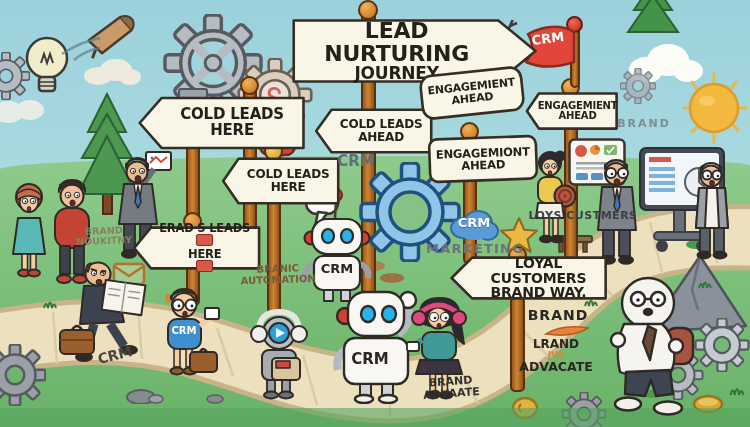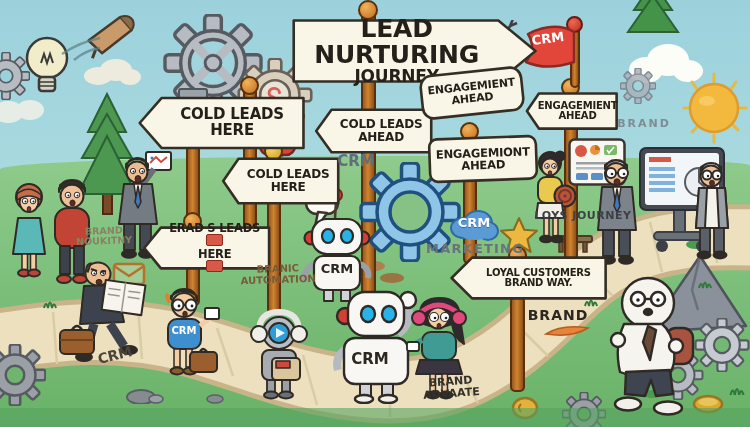--- a/index.html
+++ b/index.html
@@ -579,21 +579,21 @@
       <ellipse cx="22" cy="130" rx="13" ry="6.5" fill="#f2f0ea"></ellipse>
       <ellipse cx="62" cy="134" rx="14" ry="6.5" fill="#f2f0ea"></ellipse>
     </g>
   </svg>
 
   <div class="sign pr" style="left:290px;top:18px;width:248px;height:66px">
     <svg viewBox="0 0 100 40" preserveAspectRatio="none">
         <polygon class="shape" points="1.5,1.5 84,1.5 99,20 84,38.5 1.5,38.5"></polygon>
       </svg>
     <div class="txt">
-      <span style="font-size:25px">LEAD NURTURING</span>
+      <span style="font-size:22px">LEAD NURTURING</span>
       <span style="font-size:17px">JOURNEY</span>
     </div>
   </div>
 
   <div class="sign pl" style="left:138px;top:96px;width:168px;height:54px">
     <svg viewBox="0 0 100 40" preserveAspectRatio="none">
         <polygon class="shape" points="1,20 14,1.5 98.5,1.5 98.5,38.5 14,38.5"></polygon>
       </svg>
     <div class="txt" style="font-size:15px">
       <span>COLD LEADS</span>
@@ -644,64 +644,69 @@
   <div class="sign pl" style="left:526px;top:92px;width:92px;height:38px">
     <svg viewBox="0 0 100 40" preserveAspectRatio="none">
         <polygon class="shape" points="1,20 14,1.5 98.5,1.5 98.5,38.5 14,38.5"></polygon>
       </svg>
     <div class="txt" style="font-size:10px">
       <span>ENGAGEMIENT</span>
       <span>AHEAD</span>
     </div>
   </div>
 
-  <div class="sign pl" style="left:143px;top:226px;width:128px;height:44px">
+  <div class="sign pl" style="left:133px;top:226px;width:128px;height:44px">
     <svg viewBox="0 0 100 40" preserveAspectRatio="none">
         <polygon class="shape" points="1,20 14,1.5 98.5,1.5 98.5,38.5 14,38.5"></polygon>
       </svg>
     <div class="txt" style="font-size:11.5px">
       <span>ERAD S LEADS</span>
       <span class="row">
         <i class="chip"></i>
         <span>HERE</span>
         <i class="chip"></i>
       </span>
     </div>
   </div>
 
   <div class="sign pl" style="left:450px;top:256px;width:158px;height:44px">
     <svg viewBox="0 0 100 40" preserveAspectRatio="none">
         <polygon class="shape" points="1,20 14,1.5 98.5,1.5 98.5,38.5 14,38.5"></polygon>
       </svg>
-    <div class="txt" style="font-size:10px">
+    <div class="txt" style="font-size:14px">
       <span>LOYAL CUSTOMERS</span>
       <span>BRAND WAY.</span>
     </div>
   </div>
 
   <svg class="abs" style="left:500px;top:216px;width:38px;height:38px" viewBox="0 0 36 36">
     <polygon points="18,2 23,13 35,14 26,22 29,34 18,27 7,34 10,22 1,14 13,13" fill="#ecb83f" stroke="#8a6a1e" stroke-width="2" stroke-linejoin="round"></polygon>
   </svg>
 
   <div class="ov" style="left:64px;top:226px;width:80px;font-size:9.5px;color:#8a8062;transform:rotate(-2deg)">
     <div>BRAND</div>
     <div>NOUKITNY</div>
   </div>
   <div class="ov" style="left:334px;top:154px;width:44px;font-size:15px;color:#5f6f78">CRM</div>
   <div class="ov" style="left:238px;top:264px;width:80px;font-size:10px;color:#7a5a38;transform:rotate(-2deg)">
     <div>BRANIC</div>
     <div>AUTOMATION</div>
   </div>
   <div class="ov" style="left:426px;top:242px;width:70px;font-size:13px;color:#6a737a;letter-spacing:1.2px">MARKETING</div>
-  <div class="ov" style="left:528px;top:210px;width:110px;font-size:11px;color:#3c4046;letter-spacing:.5px">LOYS JOURNEY</div>
+  <div class="ov" style="left:528px;top:210px;width:110px;font-size:11px;color:#3c4046;letter-spacing:.5px">LOYS CUSTMERS</div>
   <div class="ov" style="left:616px;top:118px;width:56px;font-size:11px;color:#7e8c94;letter-spacing:2px">BRAND</div>
   <div class="ov" style="left:526px;top:308px;width:64px;font-size:14px;color:#2b2620;letter-spacing:1px">BRAND</div>
   <svg class="abs" style="left:544px;top:322px;width:46px;height:18px" viewBox="0 0 46 18">
     <path d="M2,12 Q18,2 44,6 Q28,16 2,12 Z" fill="#e8833c" stroke="#b55c1e" stroke-width="1.5"></path>
   </svg>
+  <div class="ov" style="left:518px;top:338px;width:76px;color:#2b2620">
+    <div style="font-size:12px">LRAND</div>
+    <div style="font-size:9px;color:#d88a3c">JVA</div>
+    <div style="font-size:12.5px">ADVACATE</div>
+  </div>
   <div class="ov" style="left:416px;top:376px;width:70px;font-size:11px;color:#34302a;transform:rotate(-4deg)">
     <div>BRAND</div>
     <div>ADVAATE</div>
   </div>
   <div class="ov" style="left:88px;top:348px;width:54px;font-size:14px;color:#4a443a;transform:rotate(-14deg)">CRM</div>
 
   <div class="ov" style="left:306px;top:262px;width:62px;font-size:13px;color:#2b2620">CRM</div>
   <div class="ov" style="left:334px;top:352px;width:72px;font-size:15px;color:#2b2620">CRM</div>
   <div class="ov" style="left:154px;top:326px;width:60px;font-size:10px;color:#fff">CRM</div>
 

